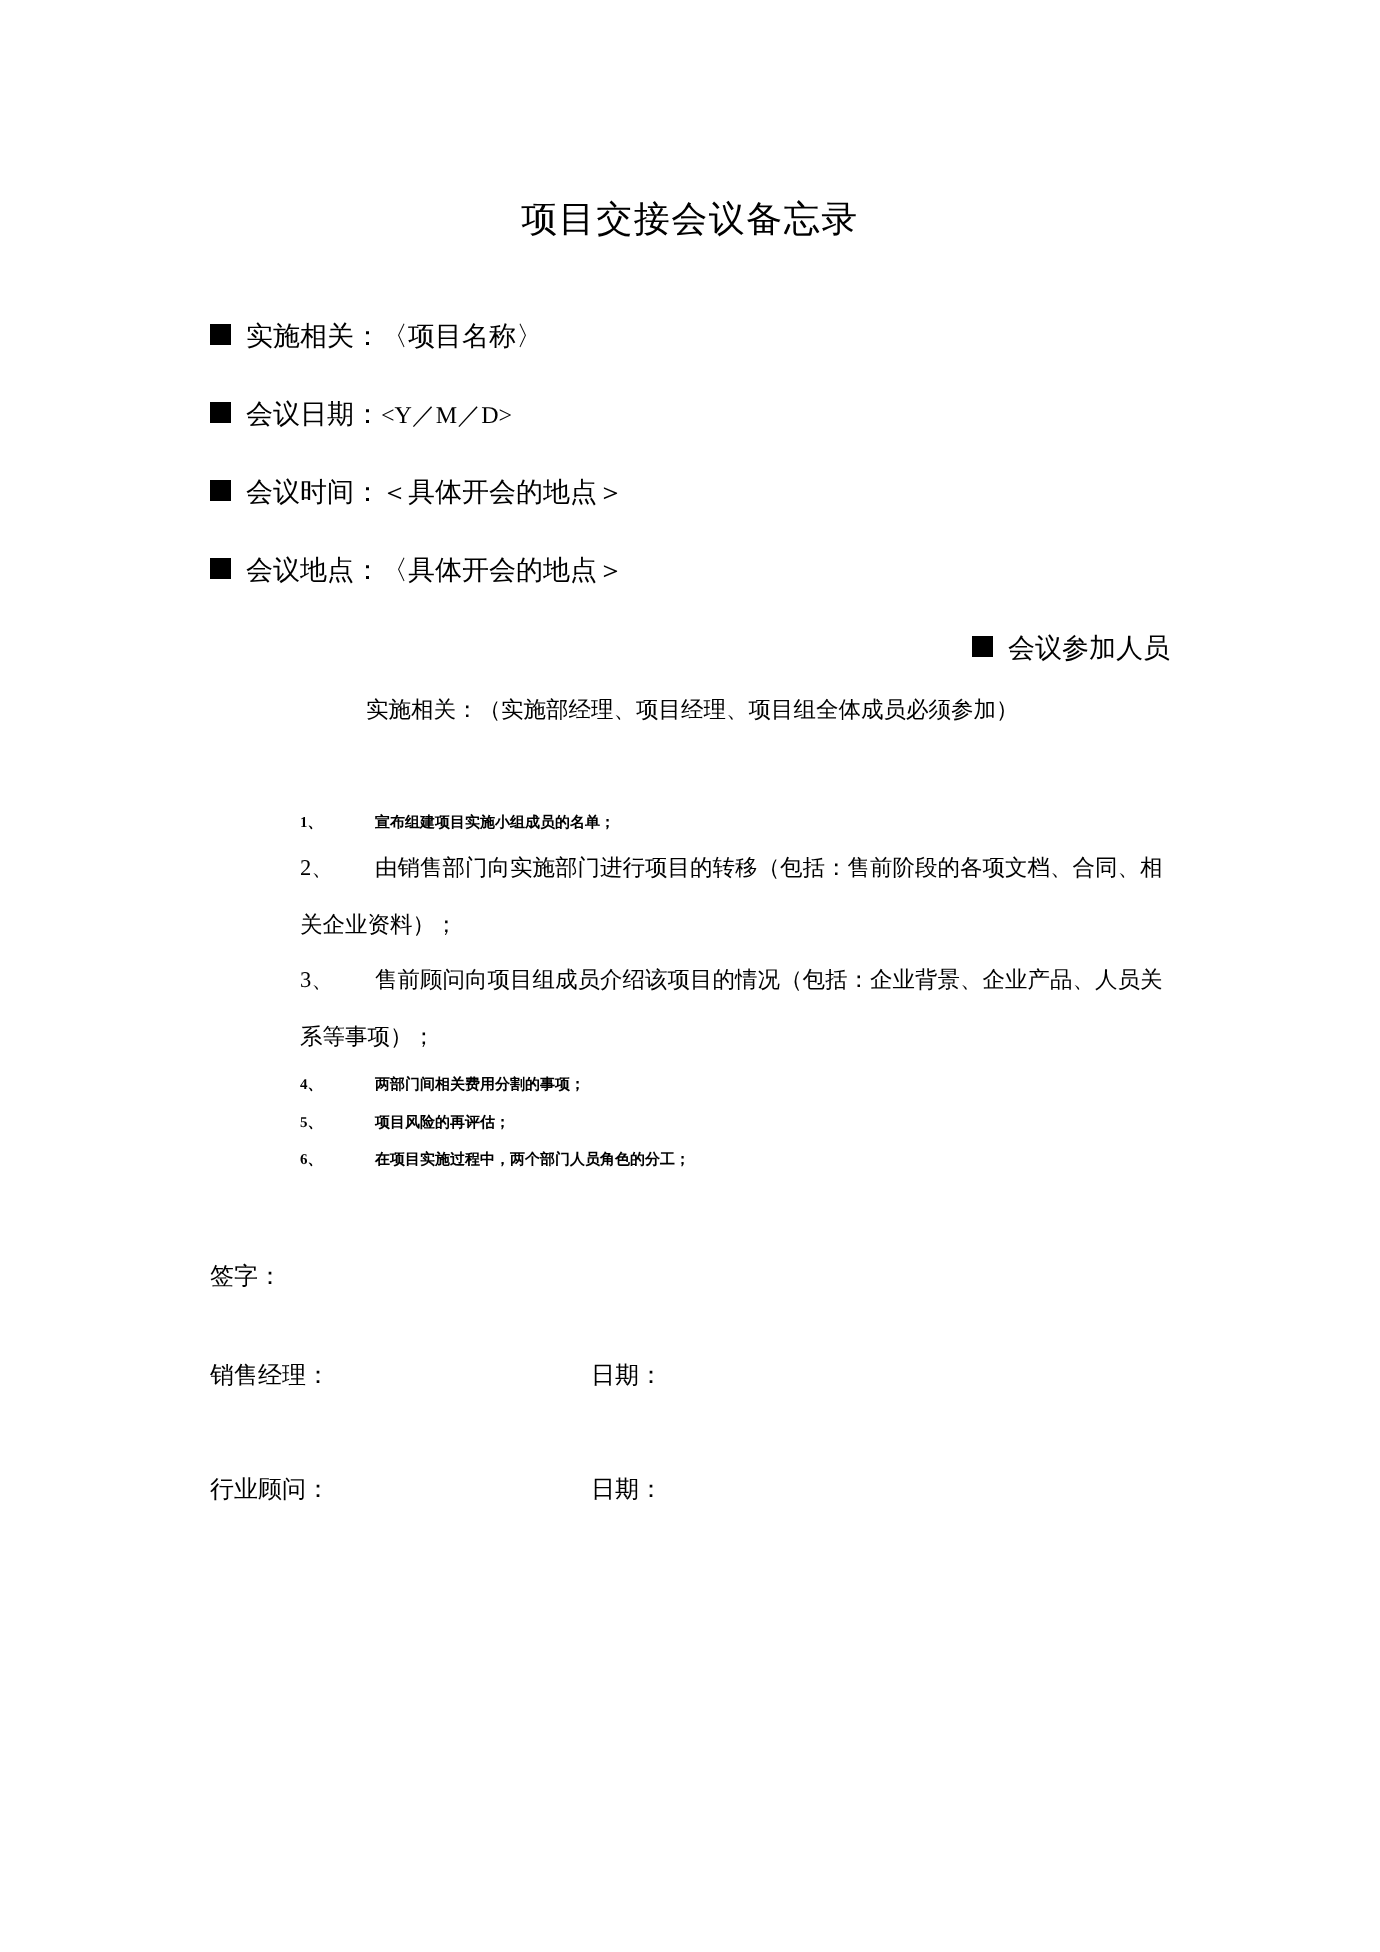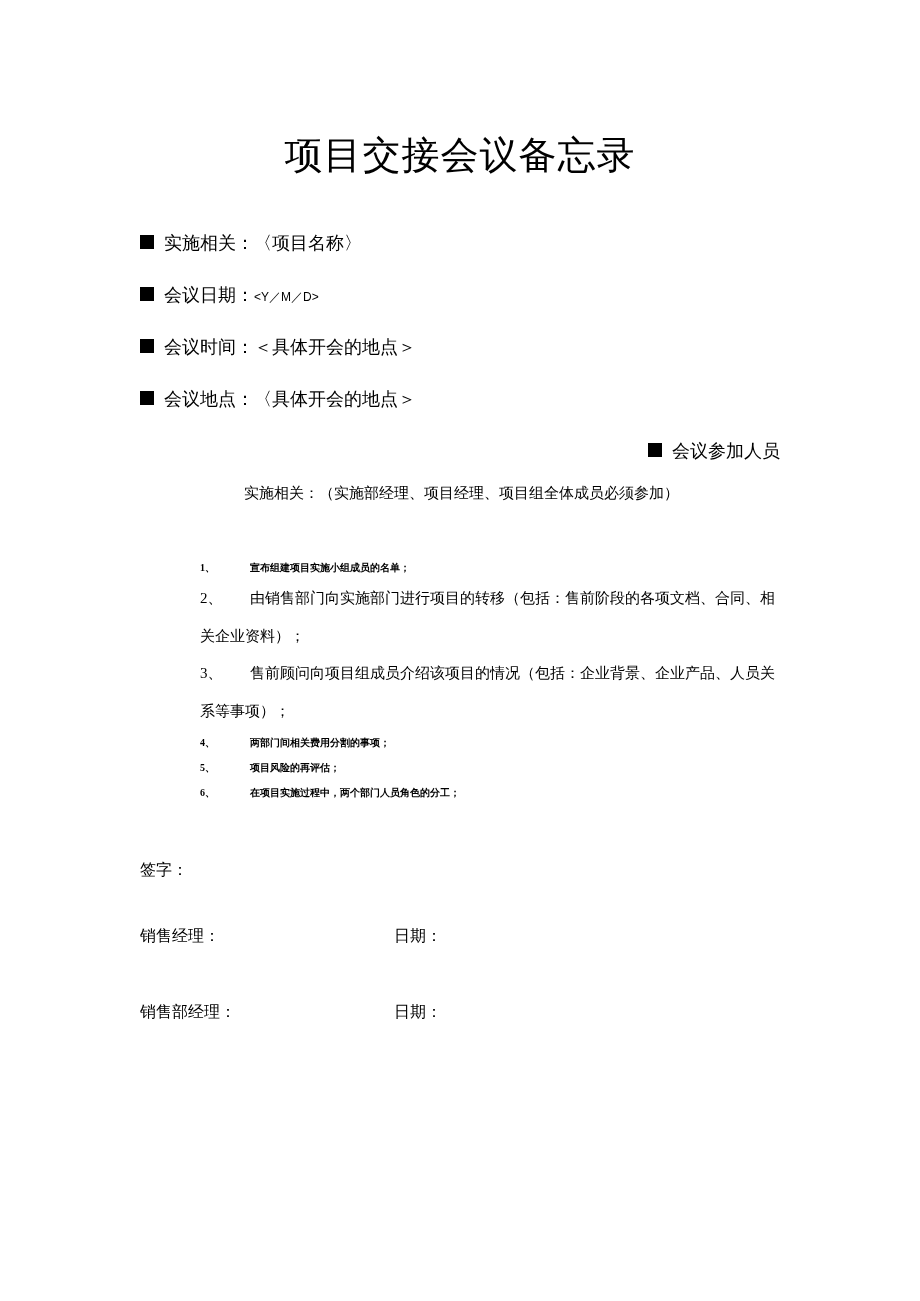--- a/index.html
+++ b/index.html
@@ -13,21 +13,21 @@
       width: 920px;
       height: 1301px;
       position: relative;
       color: #000000;
     }
     .page {
       padding: 130px 140px 0 140px;
     }
     .title {
       text-align: center;
-      font-size: 38px;
+      font-size: 24px;
       font-weight: normal;
       margin-bottom: 50px;
       letter-spacing: 1px;
     }
     .field-row {
       display: flex;
       align-items: baseline;
       margin-bottom: 28px;
       font-size: 18px;
     }
@@ -39,22 +39,22 @@
       margin-top: 4px;
       flex-shrink: 0;
     }
     .field-label {
       font-size: 18px;
     }
     .field-value {
       font-size: 18px;
     }
     .field-value-small {
-      font-size: 12px;
-      font-family: Liberation Sans, sans-serif;
+      font-size: 16px;
+      font-family: Liberation Serif, serif;
     }
     .attendees-block {
       margin-bottom: 50px;
     }
     .attendee-line {
       font-size: 15px;
       margin-left: 104px;
       margin-top: 18px;
       line-height: 1.6;
     }
@@ -163,18 +163,18 @@
     </div>
   </div>
 
   <div class="signature-section">
     <div class="signature-label">签字：</div>
     <div class="signature-row">
       <span class="sig-role">销售经理：</span>
       <span class="sig-date">日期：</span>
     </div>
     <div class="signature-row">
-      <span class="sig-role">销售部经理：</span>
+      <span class="sig-role">行业顾问：</span>
       <span class="sig-date">日期：</span>
     </div>
   </div>
 
 </div>
 
 </body></html>

